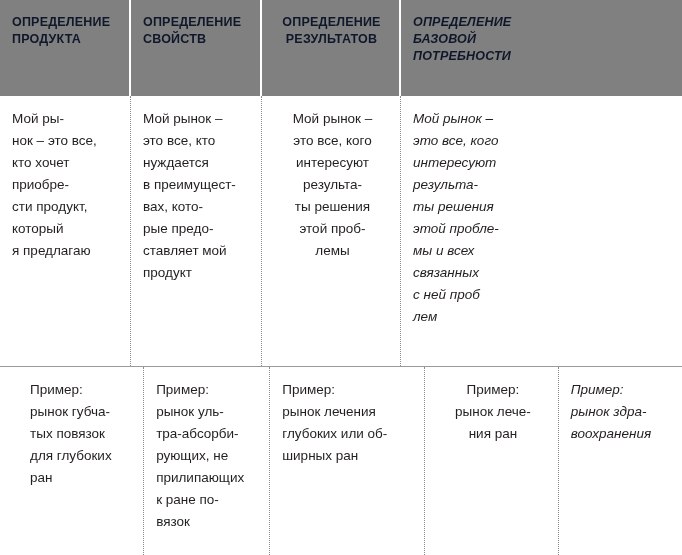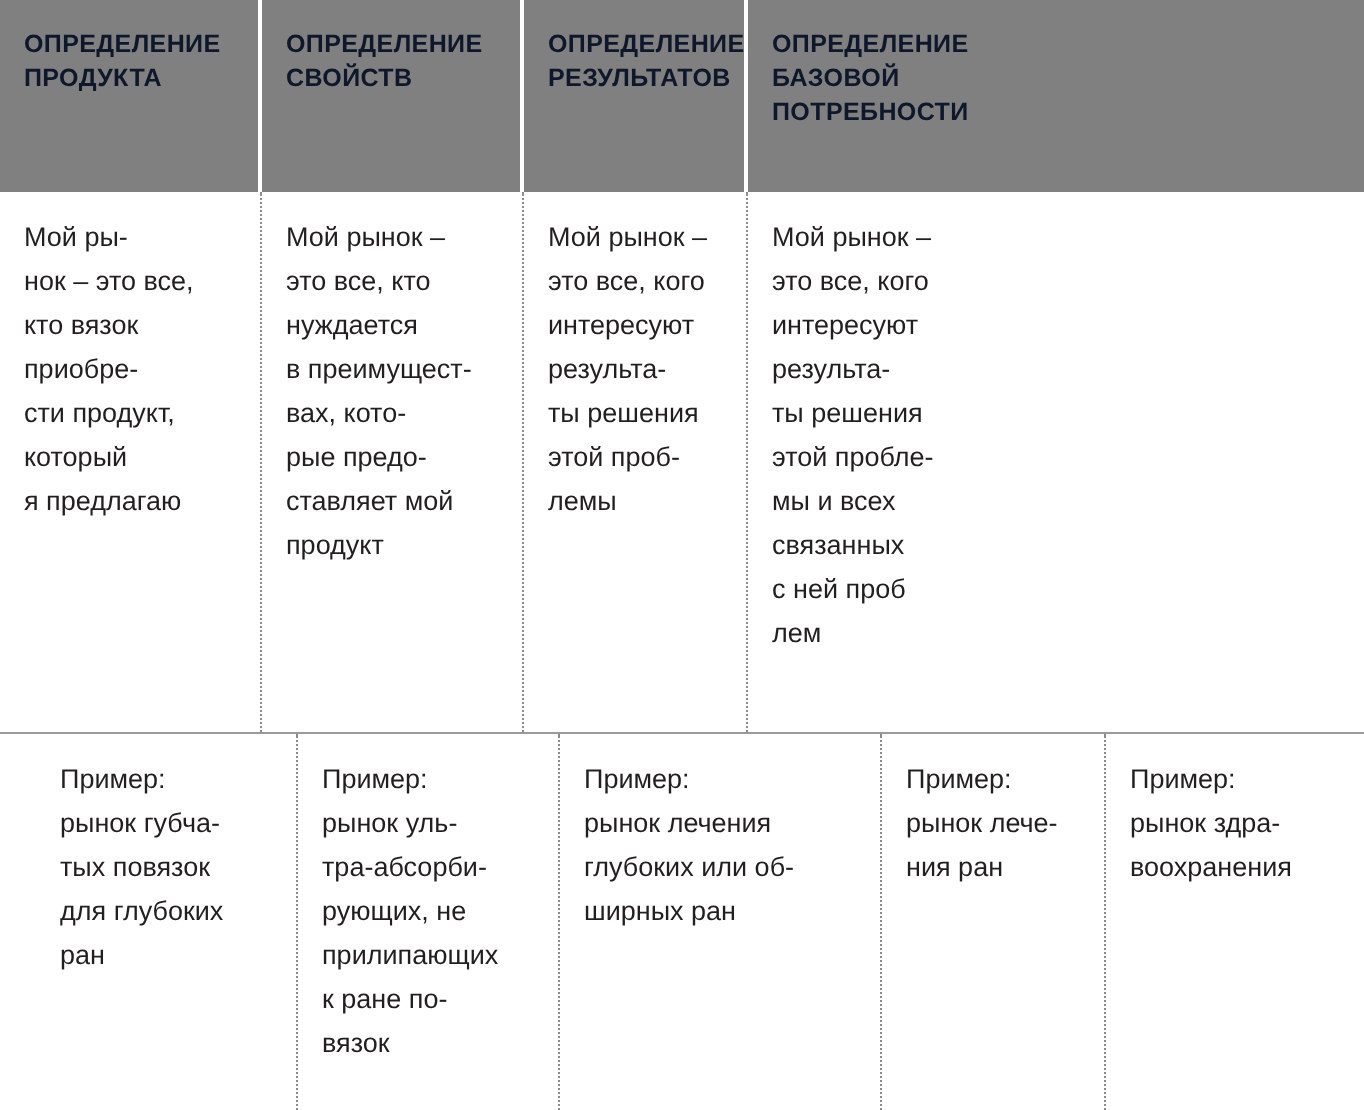--- a/index.html
+++ b/index.html
@@ -61,22 +61,22 @@
     color: #231f20;
     white-space: pre-line;
   }
   .body-cell:last-child {
     border-right: none;
   }
   
   .c0 { width: 131px; }
   .c1 { width: 131px; }
   .c2 { width: 161px; }
-  .c3 { width: 112px; }
-  .c4 { width: 128px; }
+  .c3 { width: 139px; text-align: center; }
+  .c4 { width: 128px; font-style: italic; }
 </style>
 </head>
 <body>
 
 <div class="table-wrap">
 
   <div class="header-row">
     <div class="header-cell c0">Определение
 продукта</div>
     <div class="header-cell c1">Определение
@@ -84,21 +84,21 @@
     <div class="header-cell c3">Определение
 результатов</div>
     <div class="header-cell c4">Определение
 базовой
 потребности</div>
   </div>
 
   <div class="body-row first">
     <div class="body-cell c0">Мой ры-
 нок – это все,
-кто вязок
+кто хочет
 приобре-
 сти продукт,
 который
 я предлагаю</div>
     <div class="body-cell c1">Мой рынок –
 это все, кто
 нуждается
 в преимущест-
 вах, кото-
 рые предо-

